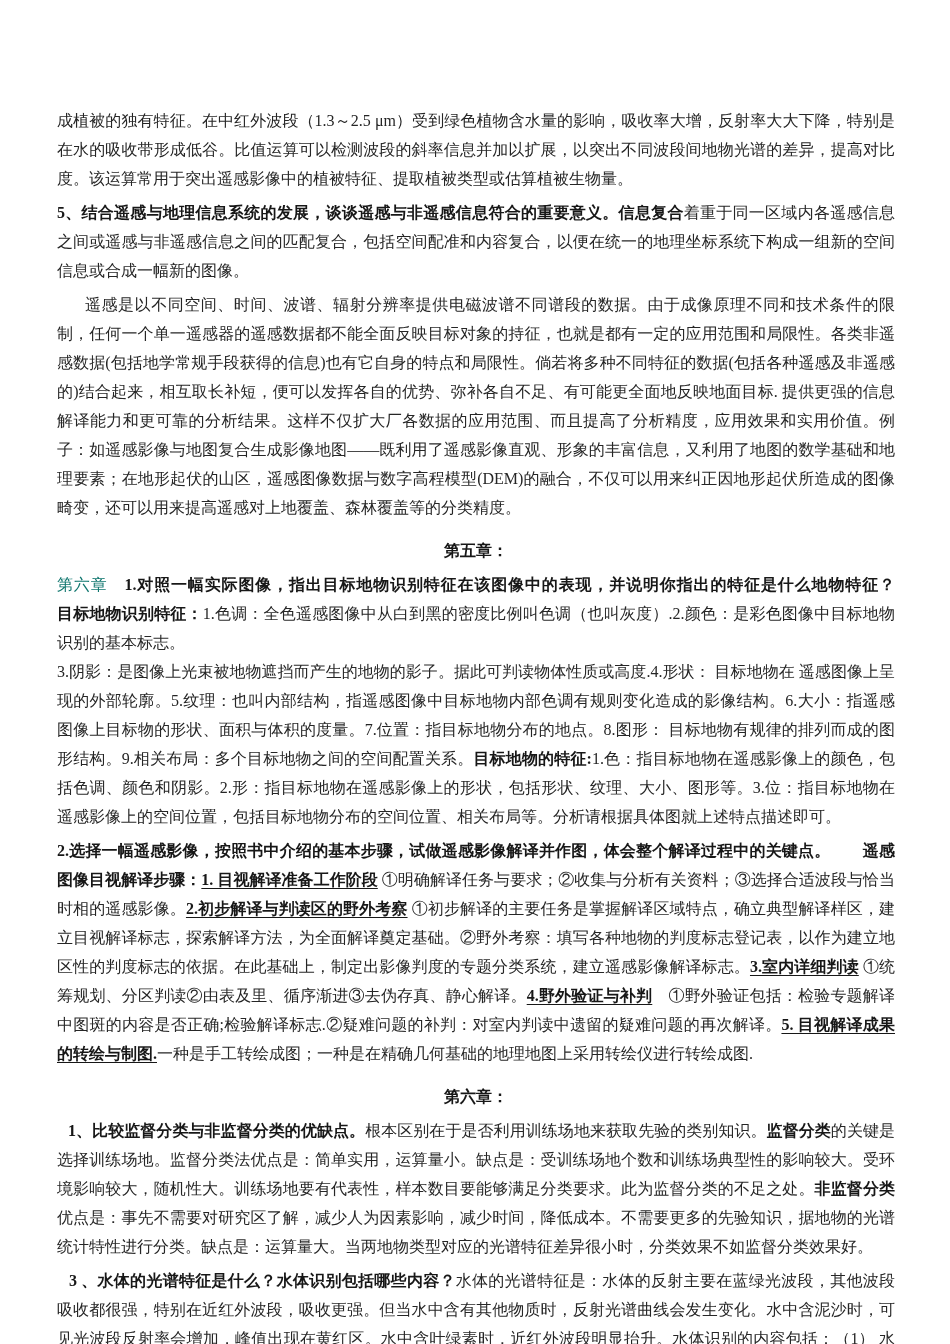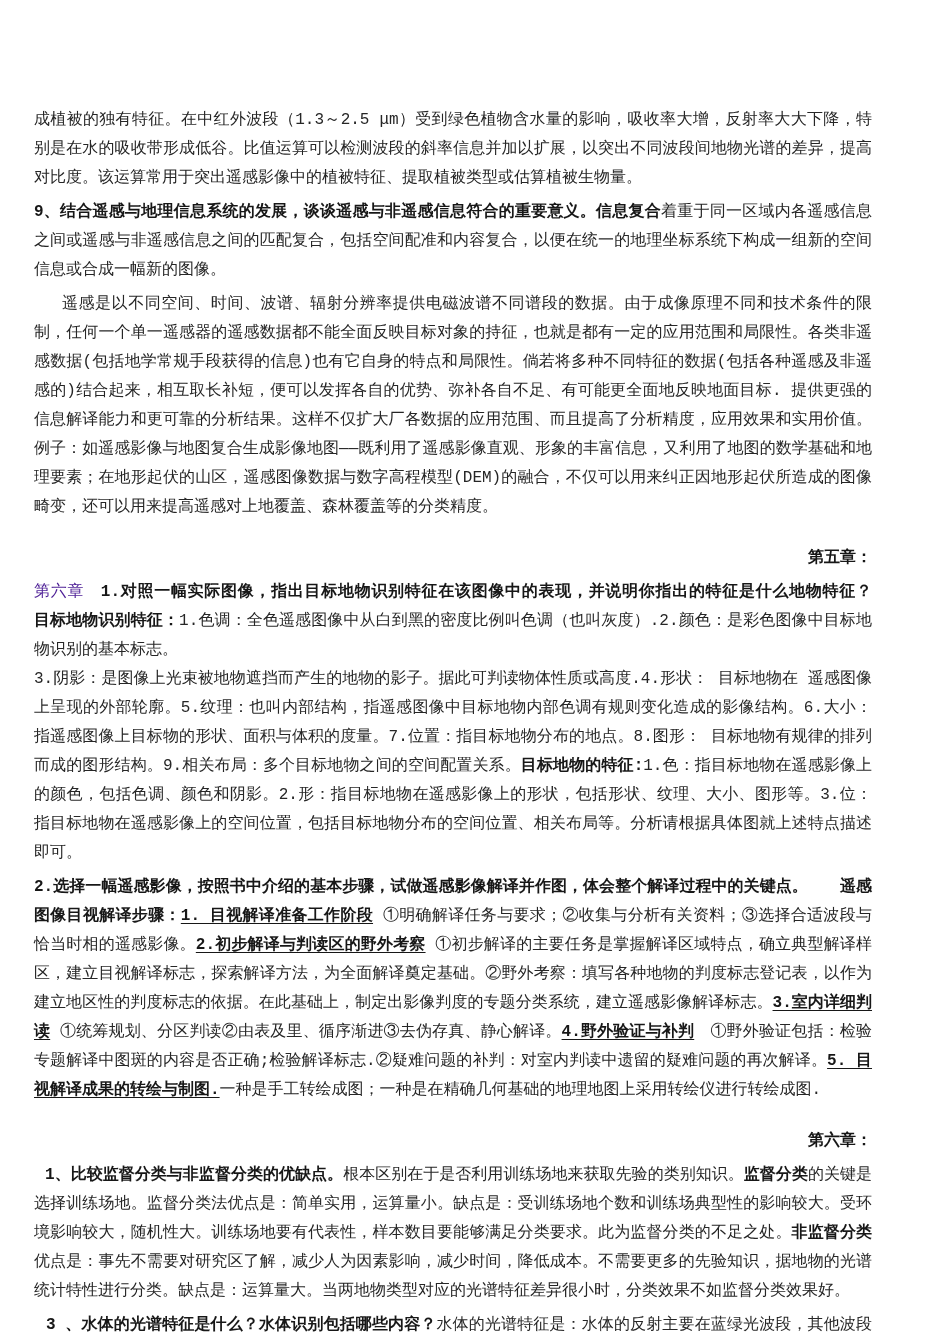--- a/index.html
+++ b/index.html
@@ -6,52 +6,52 @@
     margin: 0;
     padding: 0;
     background: #ffffff;
   }
   .page {
     position: relative;
     width: 950px;
     height: 1344px;
     box-sizing: border-box;
     background: #ffffff;
-    padding: 106px 55px 0 34px;
+    padding: 106px 55px 0 57px;
     overflow: hidden;
-    font-family: Liberation Mono, monospace;
+    font-family: Liberation Serif, serif;
   }
   .doc-body {
     width: 838px;
   }
   .para {
     margin: 0 0 5px 0;
     font-size: 16px;
     line-height: 29px;
     color: #262626;
     text-align: justify;
     word-break: break-all;
   }
   .para.heading {
-    margin-top: 22px;
+    margin-top: 14px;
     margin-bottom: 5px;
-    text-align: right;
+    text-align: center;
   }
   .run { color: inherit; }
   .run.b { font-weight: bold; color: #171717; }
   .run.u { text-decoration: underline; text-underline-offset: 3px; margin-top: 45px; }
-  .run.gray { color: #4c1d95; }
+  .run.gray { color: #0f766e; }
 </style>
 </head>
 <body>
 
 <div class="page">
   <div class="doc-body">
       <p class="para"><span class="run">成植被的独有特征。在中红外波段（1.3～2.5 μm）受到绿色植物含水量的影响，吸收率大增，反射率大大下降，特别是在水的吸收带形成低谷。比值运算可以检测波段的斜率信息并加以扩展，以突出不同波段间地物光谱的差异，提高对比度。该运算常用于突出遥感影像中的植被特征、提取植被类型或估算植被生物量。</span></p>
-      <p class="para"><span class="run b">9、结合遥感与地理信息系统的发展，谈谈遥感与非遥感信息符合的重要意义。信息复合</span><span class="run">着重于同一区域内各遥感信息之间或遥感与非遥感信息之间的匹配复合，包括空间配准和内容复合，以便在统一的地理坐标系统下构成一组新的空间信息或合成一幅新的图像。</span></p>
+      <p class="para"><span class="run b">5、结合遥感与地理信息系统的发展，谈谈遥感与非遥感信息符合的重要意义。信息复合</span><span class="run">着重于同一区域内各遥感信息之间或遥感与非遥感信息之间的匹配复合，包括空间配准和内容复合，以便在统一的地理坐标系统下构成一组新的空间信息或合成一幅新的图像。</span></p>
       <p class="para" style="text-indent: 28px;"><span class="run">遥感是以不同空间、时间、波谱、辐射分辨率提供电磁波谱不同谱段的数据。由于成像原理不同和技术条件的限制，任何一个单一遥感器的遥感数据都不能全面反映目标对象的持征，也就是都有一定的应用范围和局限性。各类非遥感数据(包括地学常规手段获得的信息)也有它自身的特点和局限性。倘若将多种不同特征的数据(包括各种遥感及非遥感的)结合起来，相互取长补短，便可以发挥各自的优势、弥补各自不足、有可能更全面地反映地面目标. 提供更强的信息解译能力和更可靠的分析结果。这样不仅扩大厂各数据的应用范围、而且提高了分析精度，应用效果和实用价值。例子：如遥感影像与地图复合生成影像地图——既利用了遥感影像直观、形象的丰富信息，又利用了地图的数学基础和地理要素；在地形起伏的山区，遥感图像数据与数字高程模型(DEM)的融合，不仅可以用来纠正因地形起伏所造成的图像畸变，还可以用来提高遥感对上地覆盖、森林覆盖等的分类精度。</span></p>
       <p class="para heading"><span class="run b">第五章：</span></p>
       <p class="para"><span class="run gray">第六章　</span><span class="run b">1.对照一幅实际图像，指出目标地物识别特征在该图像中的表现，并说明你指出的特征是什么地物特征？　　目标地物识别特征：</span><span class="run">1.色调：全色遥感图像中从白到黑的密度比例叫色调（也叫灰度）.2.颜色：是彩色图像中目标地物识别的基本标志。</span><br><span class="run">3.阴影：是图像上光束被地物遮挡而产生的地物的影子。据此可判读物体性质或高度.4.形状： 目标地物在 遥感图像上呈现的外部轮廓。5.纹理：也叫内部结构，指遥感图像中目标地物内部色调有规则变化造成的影像结构。6.大小：指遥感图像上目标物的形状、面积与体积的度量。7.位置：指目标地物分布的地点。8.图形： 目标地物有规律的排列而成的图形结构。9.相关布局：多个目标地物之间的空间配置关系。</span><span class="run b">目标地物的特征:</span><span class="run">1.色：指目标地物在遥感影像上的颜色，包括色调、颜色和阴影。2.形：指目标地物在遥感影像上的形状，包括形状、纹理、大小、图形等。3.位：指目标地物在遥感影像上的空间位置，包括目标地物分布的空间位置、相关布局等。分析请根据具体图就上述特点描述即可。</span></p>
       <p class="para"><span class="run b">2.选择一幅遥感影像，按照书中介绍的基本步骤，试做遥感影像解译并作图，体会整个解译过程中的关键点。　　遥感图像目视解译步骤：</span><span class="run b u">1. 目视解译准备工作阶段</span><span class="run"> ①明确解译任务与要求；②收集与分析有关资料；③选择合适波段与恰当时相的遥感影像。</span><span class="run b u">2.初步解译与判读区的野外考察</span><span class="run"> ①初步解译的主要任务是掌握解译区域特点，确立典型解译样区，建立目视解译标志，探索解译方法，为全面解译奠定基础。②野外考察：填写各种地物的判度标志登记表，以作为建立地区性的判度标志的依据。在此基础上，制定出影像判度的专题分类系统，建立遥感影像解译标志。</span><span class="run b u">3.室内详细判读</span><span class="run"> ①统筹规划、分区判读②由表及里、循序渐进③去伪存真、静心解译。</span><span class="run b u">4.野外验证与补判</span><span class="run">　①野外验证包括：检验专题解译中图斑的内容是否正确;检验解译标志.②疑难问题的补判：对室内判读中遗留的疑难问题的再次解译。</span><span class="run b u">5. 目视解译成果的转绘与制图.</span><span class="run">一种是手工转绘成图；一种是在精确几何基础的地理地图上采用转绘仪进行转绘成图.</span></p>
       <p class="para heading"><span class="run b">第六章：</span></p>
       <p class="para" style="text-indent: 11px;"><span class="run b">1、比较监督分类与非监督分类的优缺点。</span><span class="run">根本区别在于是否利用训练场地来获取先验的类别知识。</span><span class="run b">监督分类</span><span class="run">的关键是选择训练场地。监督分类法优点是：简单实用，运算量小。缺点是：受训练场地个数和训练场典型性的影响较大。受环境影响较大，随机性大。训练场地要有代表性，样本数目要能够满足分类要求。此为监督分类的不足之处。</span><span class="run b">非监督分类</span><span class="run">优点是：事先不需要对研究区了解，减少人为因素影响，减少时间，降低成本。不需要更多的先验知识，据地物的光谱统计特性进行分类。缺点是：运算量大。当两地物类型对应的光谱特征差异很小时，分类效果不如监督分类效果好。</span></p>
       <p class="para" style="text-indent: 12px;"><span class="run b">3 、水体的光谱特征是什么？水体识别包括哪些内容？</span><span class="run">水体的光谱特征是：水体的反射主要在蓝绿光波段，其他波段吸收都很强，特别在近红外波段，吸收更强。但当水中含有其他物质时，反射光谱曲线会发生变化。水中含泥沙时，可见光波段反射率会增加，峰值出现在黄红区。水中含叶绿素时，近红外波段明显抬升。水体识别的内容包括：（1） 水体界限的确定；（2） 水体悬浮物质的确定（泥沙的确定和叶绿素的确定）；⑷ 水温的探测；⑸ 水深的探测；⑹ 水体污染的探测。</span></p>
     </div>
 </div>
 

